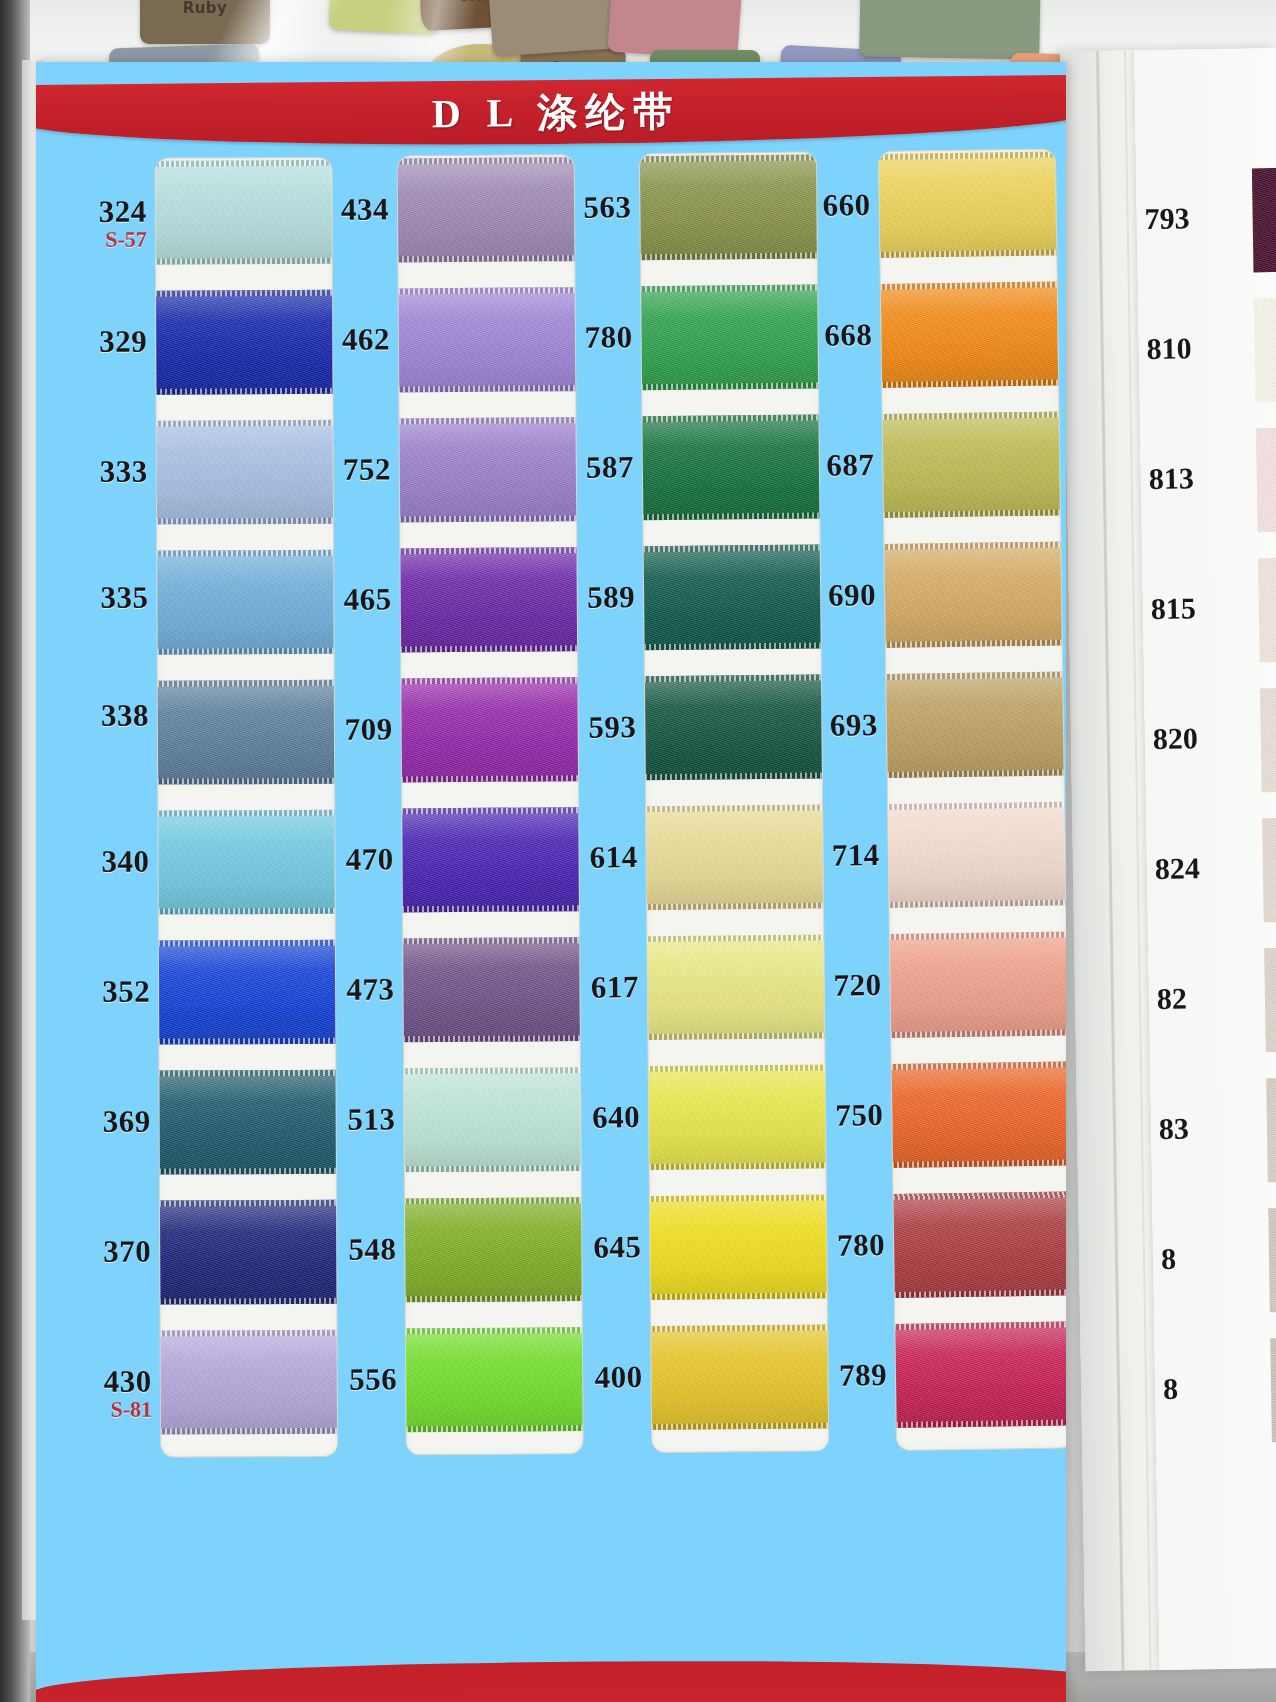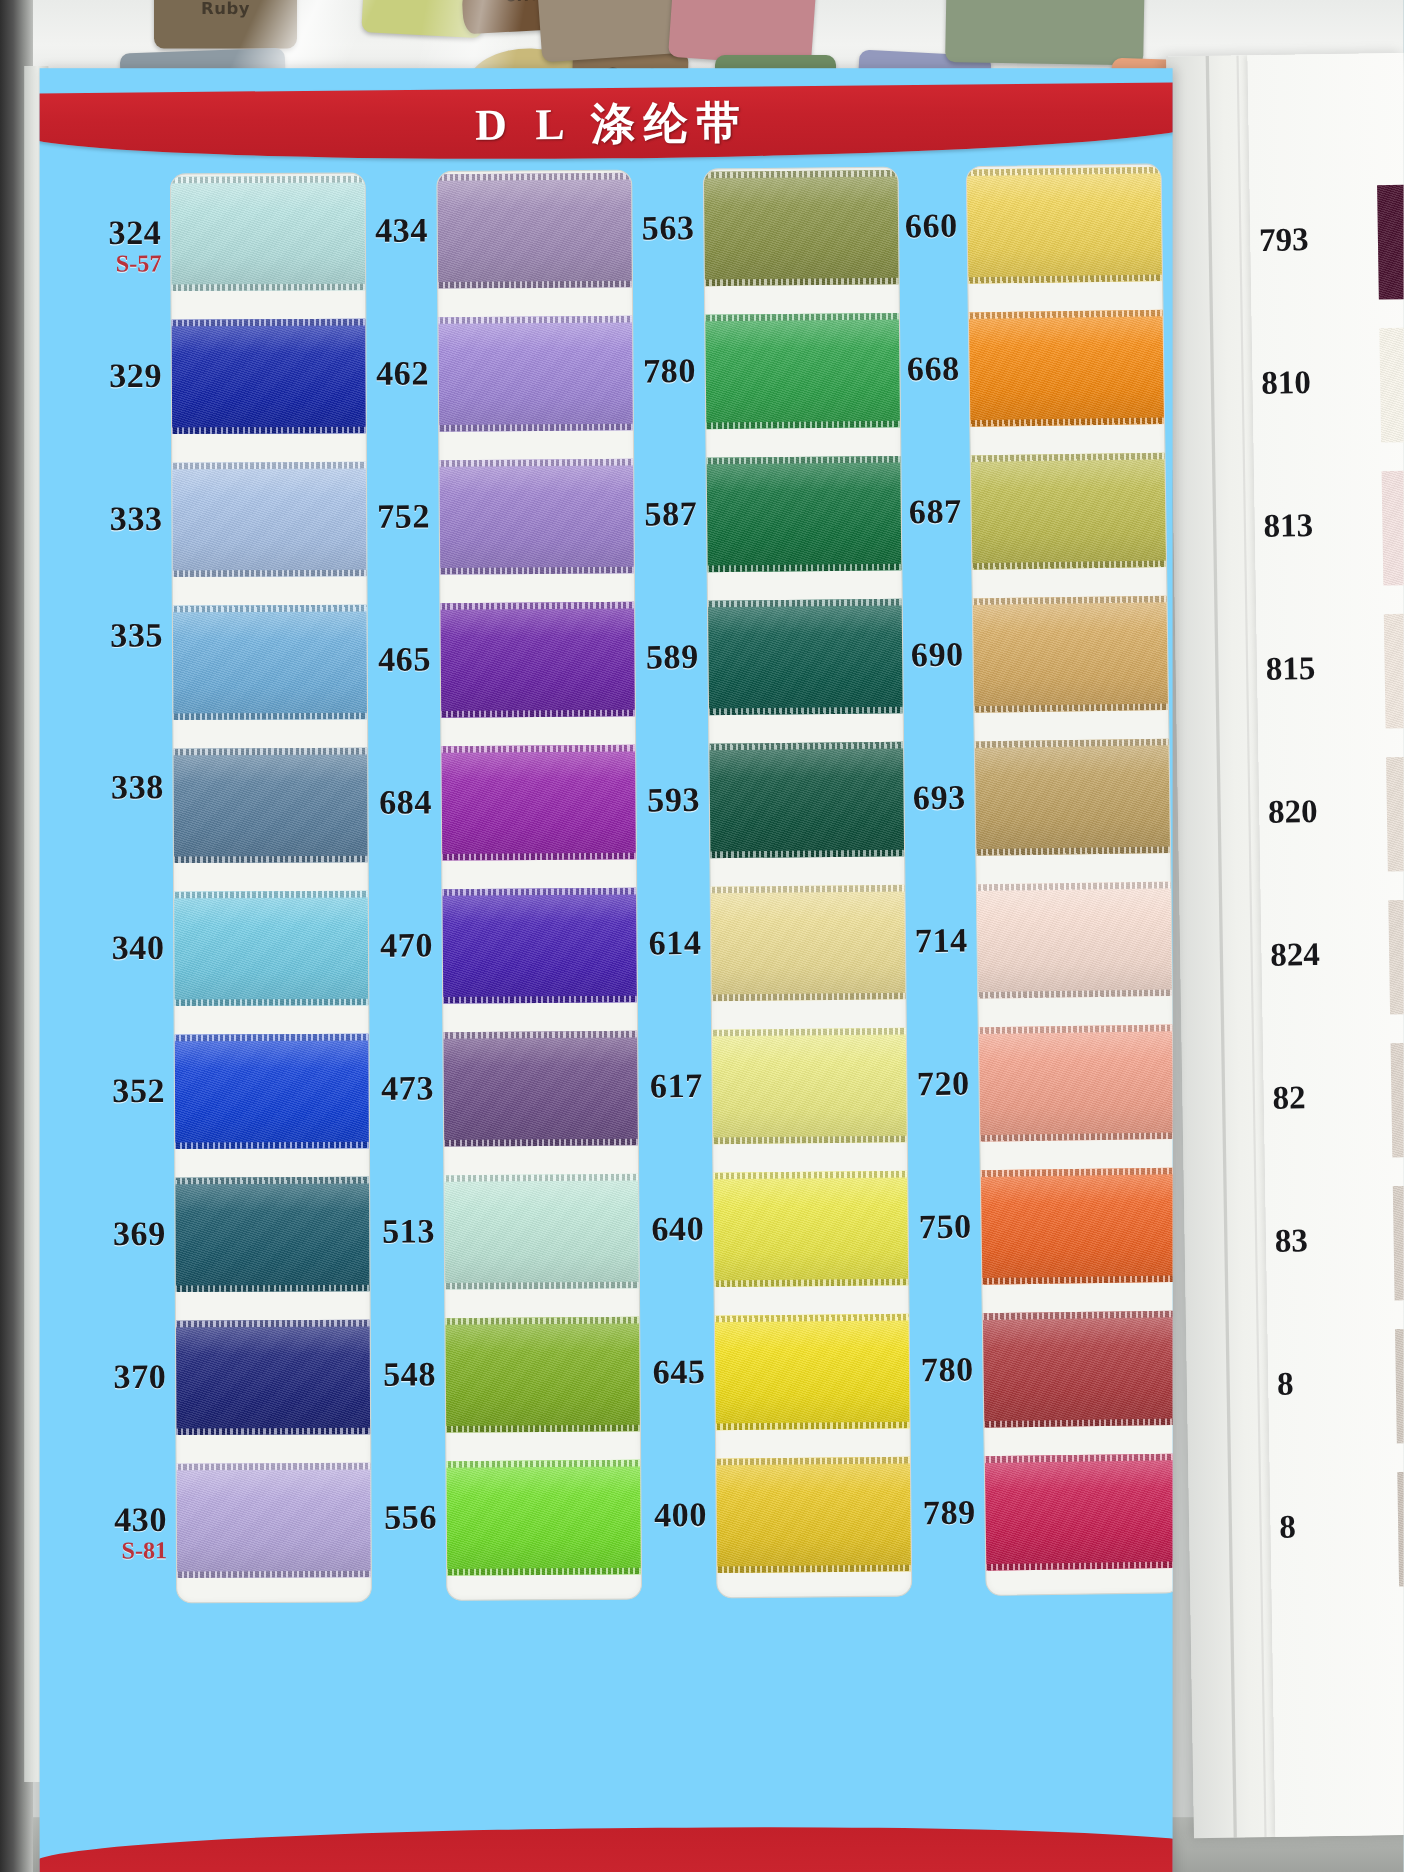--- a/index.html
+++ b/index.html
@@ -283,21 +283,21 @@
       <div class="banner">
         <div class="banner-title">D L 涤纶带</div>
       </div>
 
       <div class="columns" id="columns">
           <div class="col" style="left: 34px; transform: rotate(0.3deg);">
             <div class="labels">
               <div class="code" style="top: 38px;"><span>324</span><span class="sub">S-57</span></div>
               <div class="code" style="top: 168px;"><span>329</span></div>
               <div class="code" style="top: 298px;"><span>333</span></div>
-              <div class="code" style="top: 404px;"><span>335</span></div>
+              <div class="code" style="top: 424px;"><span>335</span></div>
               <div class="code" style="top: 542px;"><span>338</span></div>
               <div class="code" style="top: 688px;"><span>340</span></div>
               <div class="code" style="top: 818px;"><span>352</span></div>
               <div class="code" style="top: 948px;"><span>369</span></div>
               <div class="code" style="top: 1078px;"><span>370</span></div>
               <div class="code" style="top: 1208px;"><span>430</span><span class="sub">S-81</span></div>
             </div>
             <div class="strip">
               <div class="swatch" style="top: 2px; background: rgb(182, 226, 224);">
                 <div class="satin"></div>
@@ -360,21 +360,21 @@
                 <div class="edge-b"></div>
               </div>
             </div>
           </div>
           <div class="col" style="left: 278px; transform: rotate(0.15deg);">
             <div class="labels">
               <div class="code" style="top: 38px;"><span>434</span></div>
               <div class="code" style="top: 168px;"><span>462</span></div>
               <div class="code" style="top: 298px;"><span>752</span></div>
               <div class="code" style="top: 428px; margin-left: 36px;"><span>465</span></div>
-              <div class="code" style="top: 558px;"><span>684</span></div>
+              <div class="code" style="top: 558px;"><span>709</span></div>
               <div class="code" style="top: 688px;"><span>470</span></div>
               <div class="code" style="top: 818px;"><span>473</span></div>
               <div class="code" style="top: 948px;"><span>513</span></div>
               <div class="code" style="top: 1078px;"><span>548</span></div>
               <div class="code" style="top: 1208px;"><span>556</span></div>
             </div>
             <div class="strip">
               <div class="swatch" style="top: 2px; background: rgb(159, 138, 182);">
                 <div class="satin"></div>
                 <div class="shine"></div>

